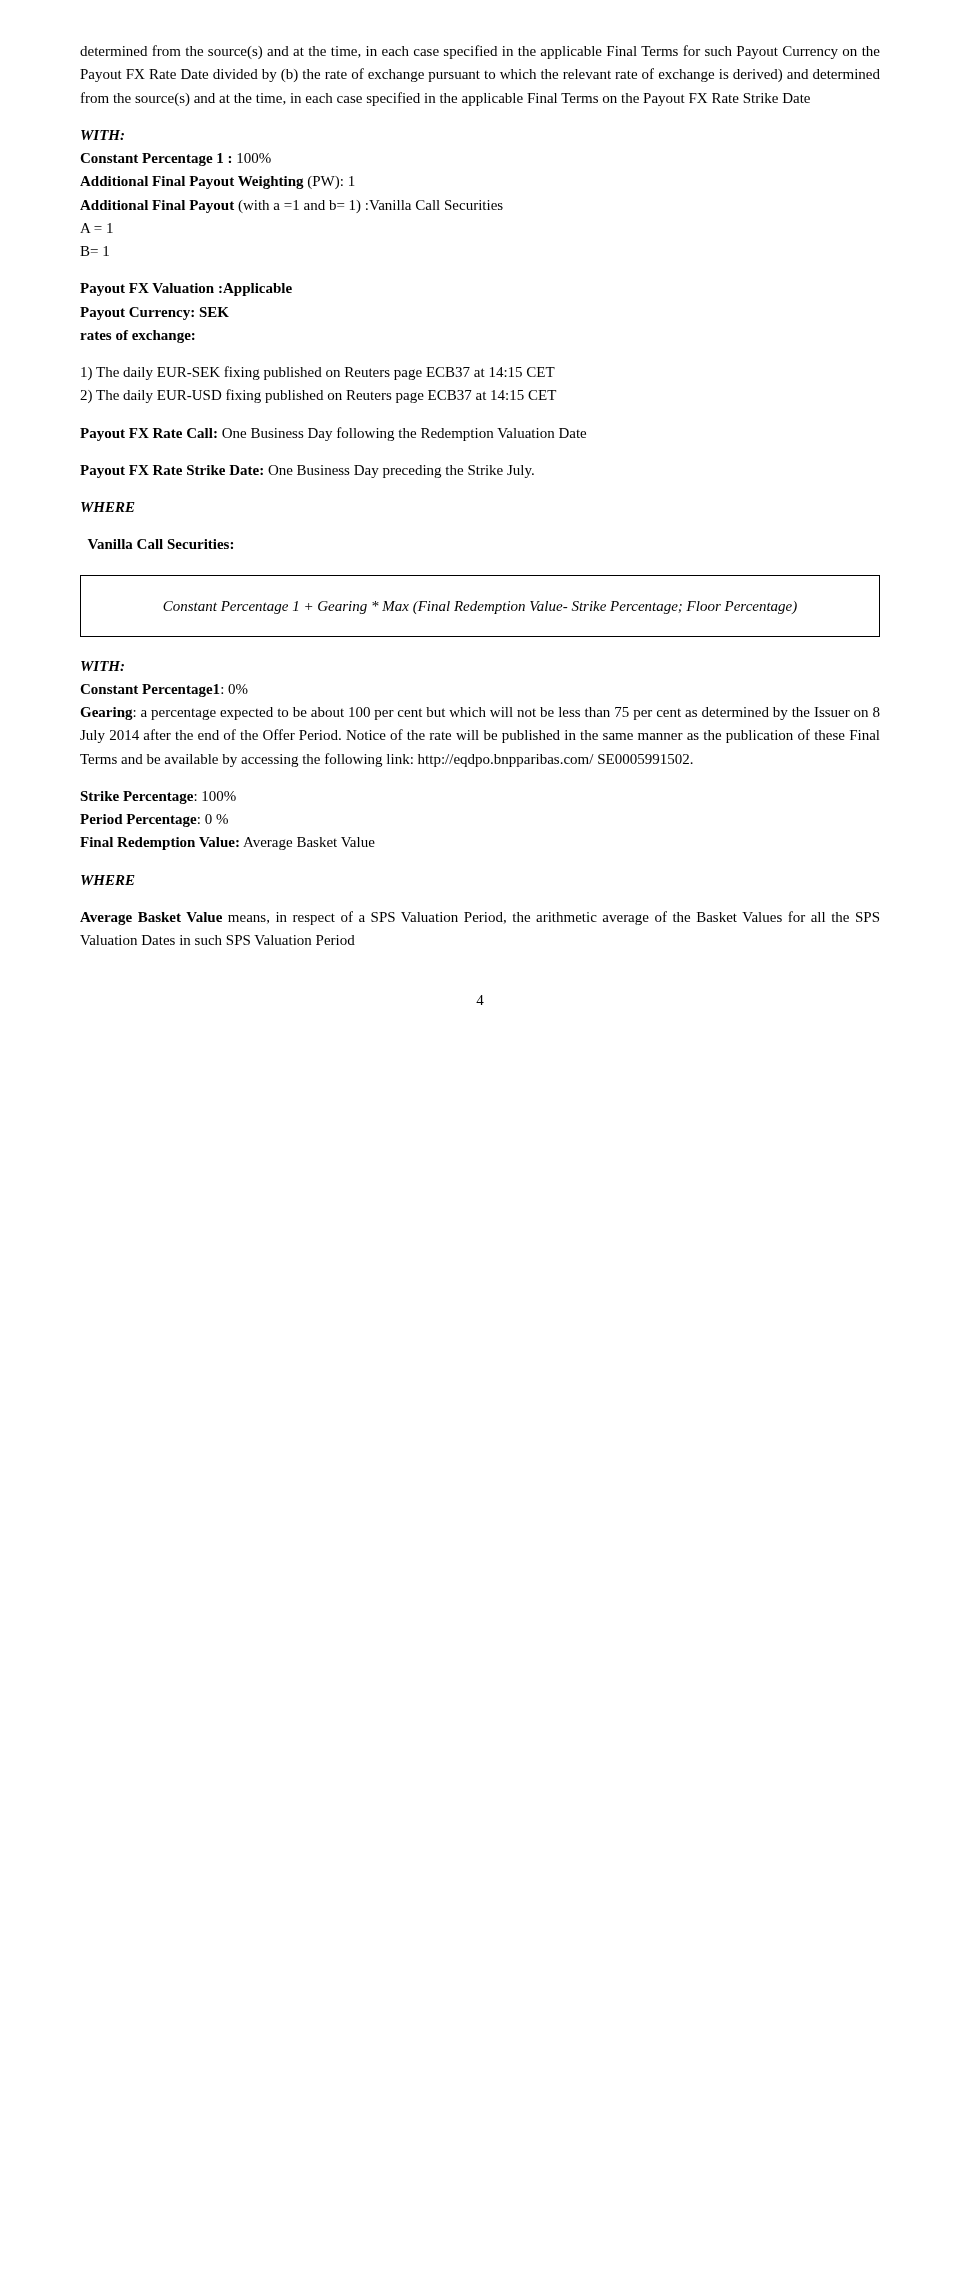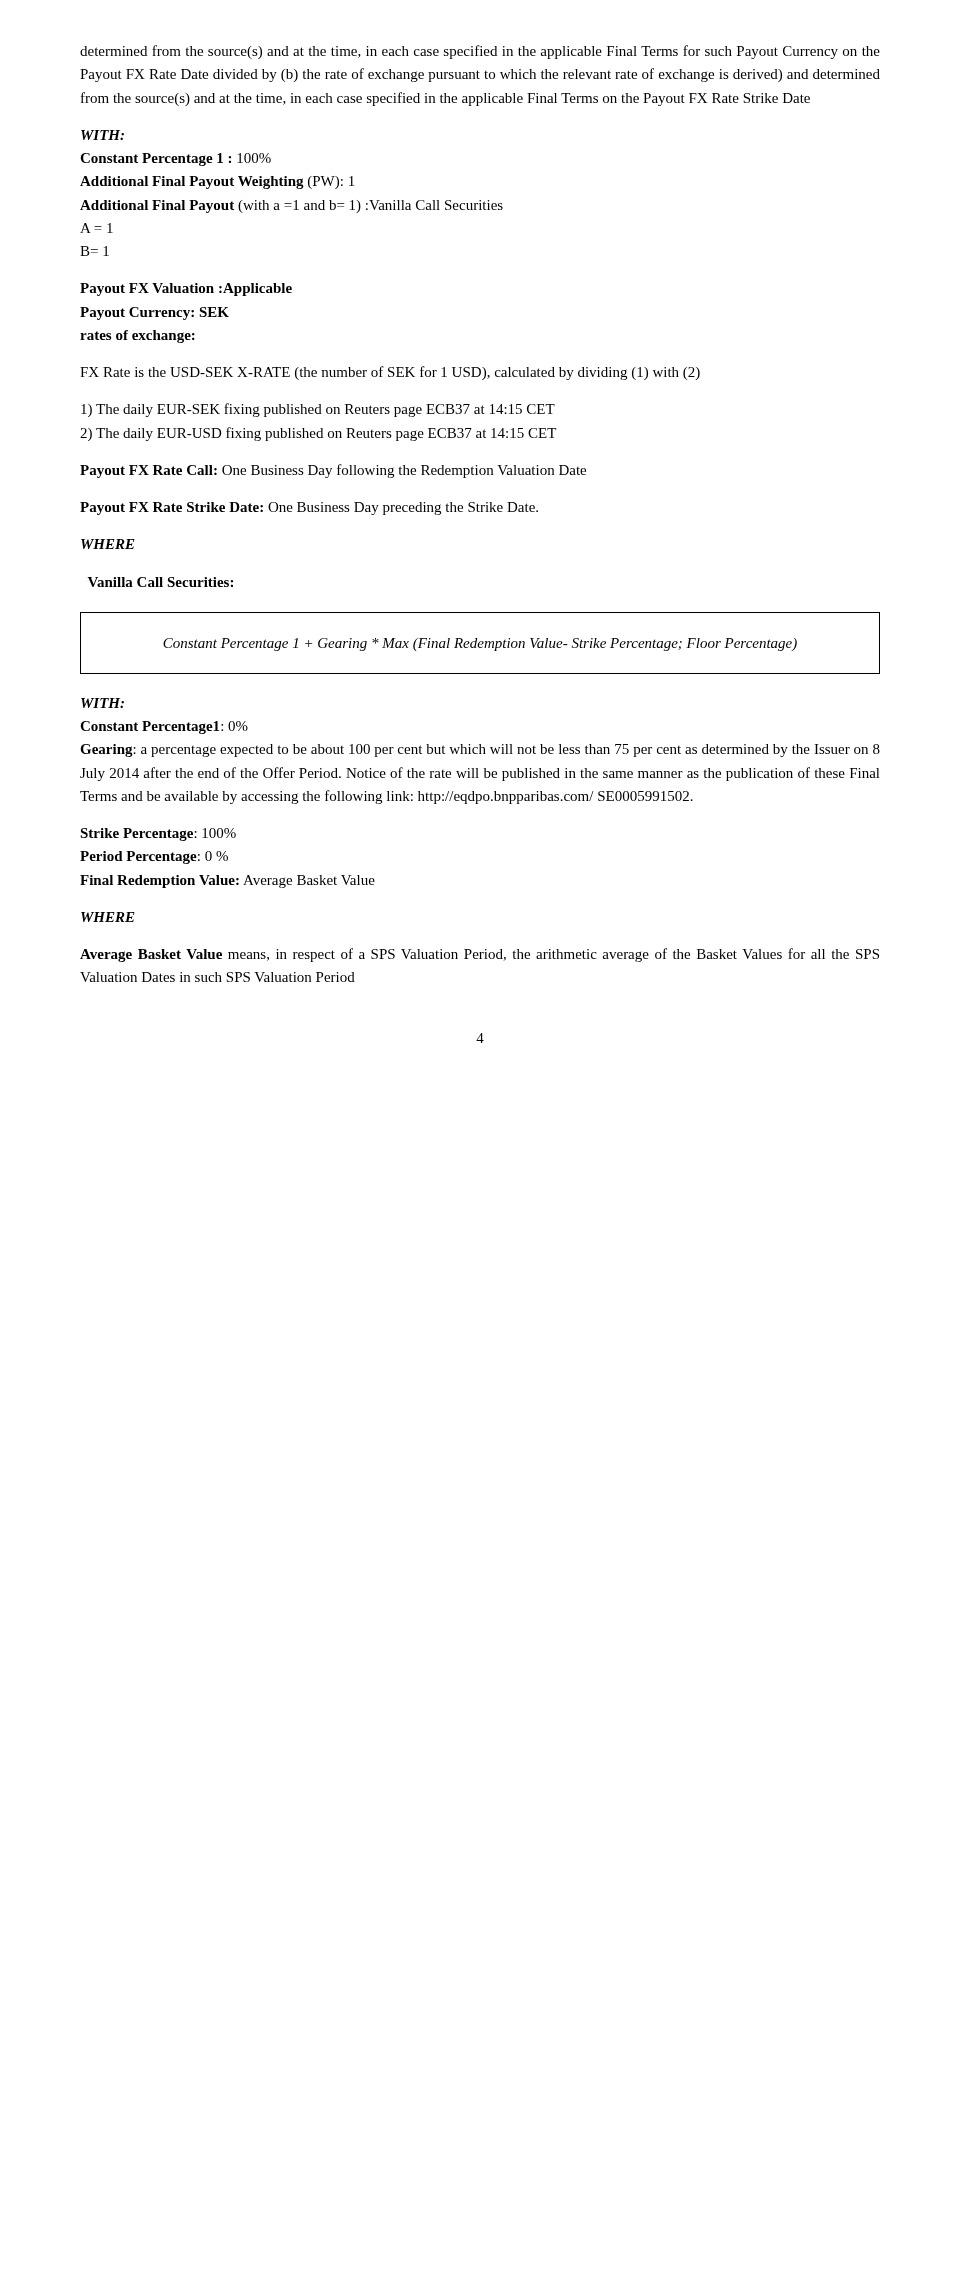--- a/index.html
+++ b/index.html
@@ -74,35 +74,32 @@
     <span>A = 1</span><br>
     <span>B= 1</span>
   </div>
 
   <div class="paragraph section-gap">
     <span class="bold">Payout FX Valuation :</span><span class="bold">Applicable</span><br>
     <span class="bold">Payout Currency:</span><span class="bold"> SEK</span><br>
     <span class="bold">rates of exchange:</span>
   </div>
 
-  <div class="paragraph">
-    <span>FX Rate is the USD-SEK X-RATE (the number of SEK for 1 USD), calculated  by dividing (1) with (2)</span>
-  </div>
 
   <div class="paragraph">
     <span>1) The daily EUR-SEK fixing published on Reuters page ECB37 at 14:15 CET</span><br>
     <span>2) The daily EUR-USD fixing published on Reuters page  ECB37 at 14:15 CET</span>
   </div>
 
   <div class="paragraph section-gap">
     <span class="bold">Payout FX Rate Call:</span><span> One Business Day following the Redemption Valuation Date</span>
   </div>
 
   <div class="paragraph">
-    <span class="bold">Payout FX Rate Strike Date:</span><span> One Business Day preceding the Strike Date.</span>
+    <span class="bold">Payout FX Rate Strike Date:</span><span> One Business Day preceding the Strike July.</span>
   </div>
 
   <div class="paragraph section-gap">
     <span class="bold-italic underline">WHERE</span>
   </div>
 
   <div class="paragraph">
     &nbsp;&nbsp;<span class="bold">Vanilla Call Securities:</span>
   </div>
 

